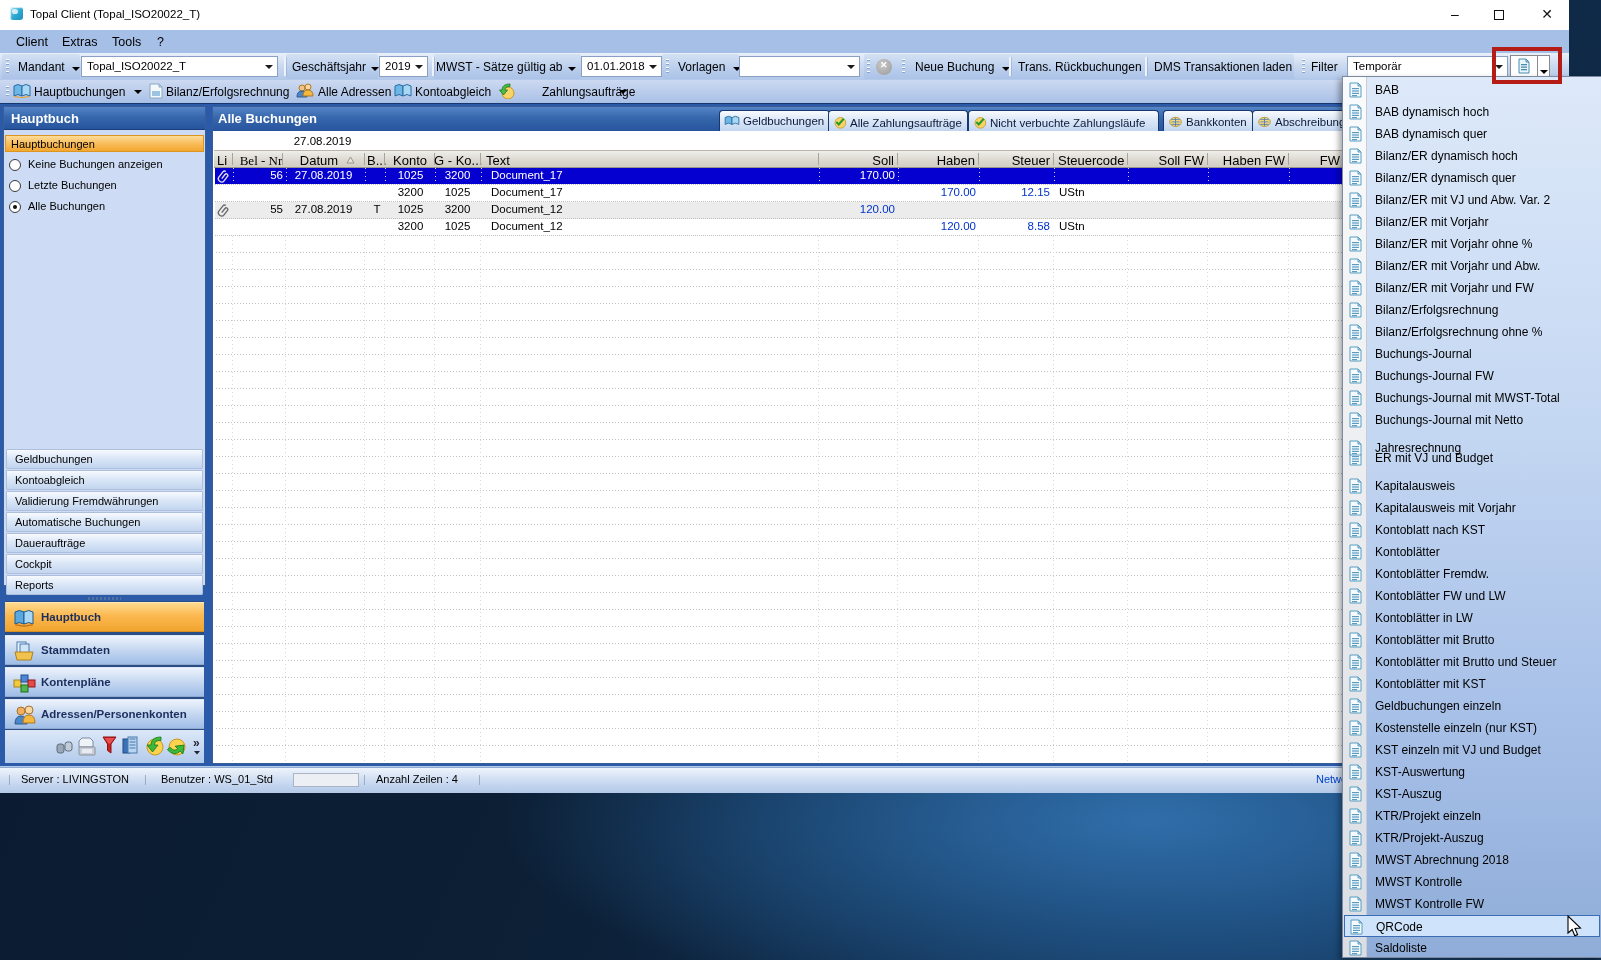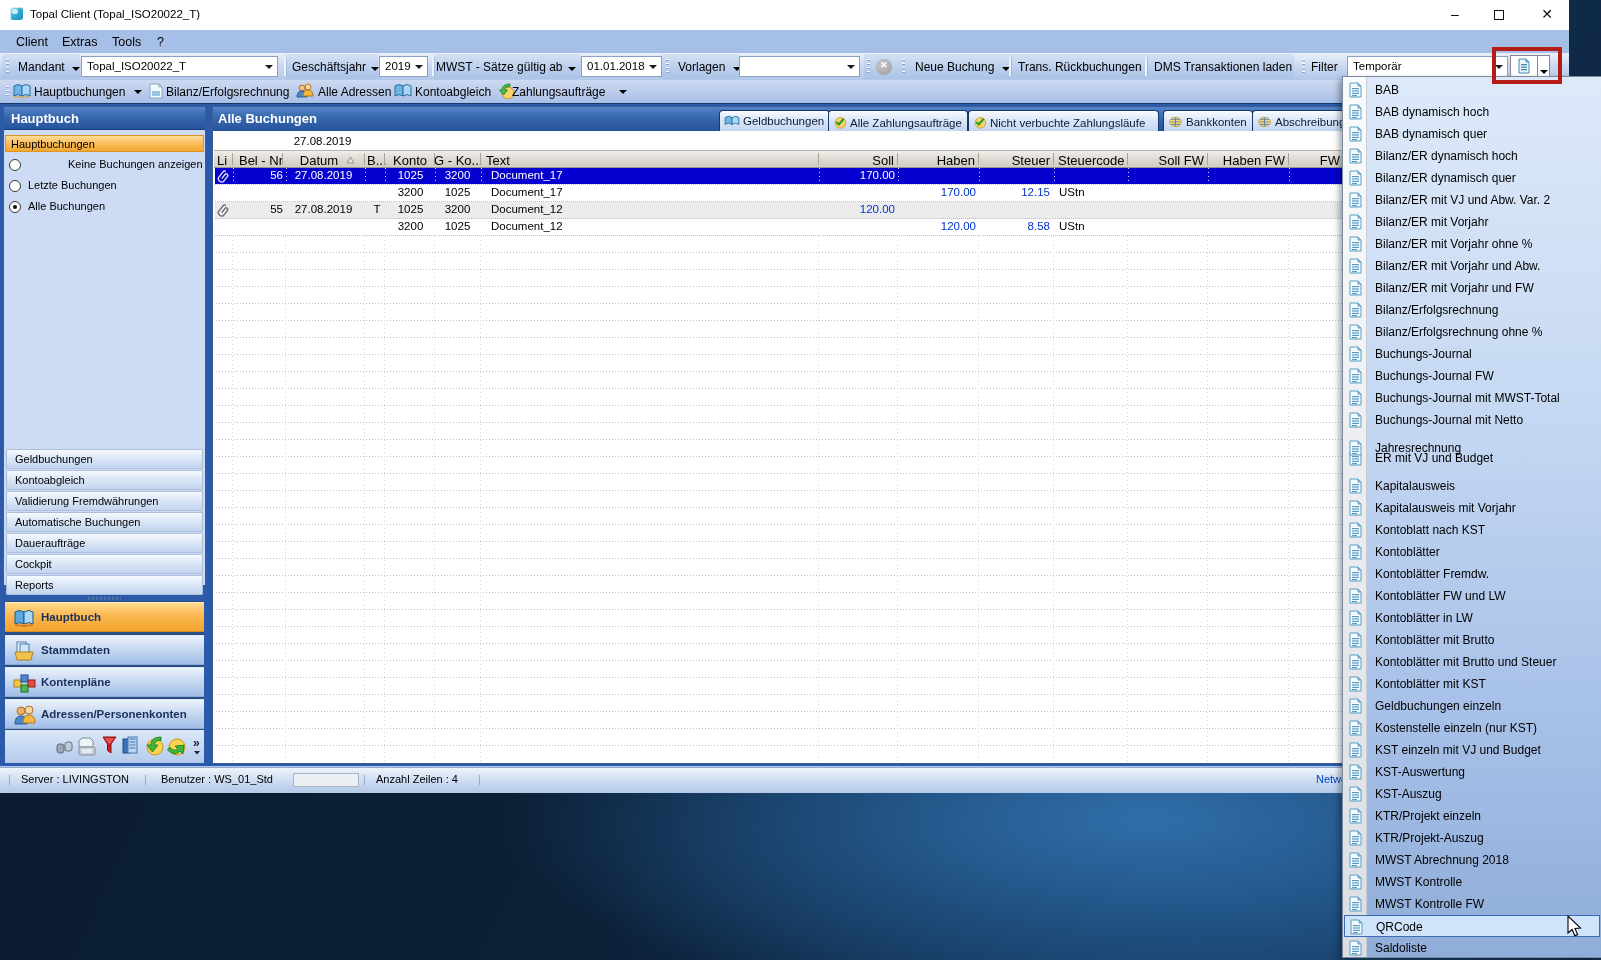--- a/index.html
+++ b/index.html
@@ -242,30 +242,30 @@
   <div class="tb2text" style="left:318px;">Alle Adressen</div>
   <svg class="t2icon" style="left:394px;" width="18" height="16" viewBox="0 0 18 16">
     <path d="M1 3 Q5 0 9 3 L9 13 Q5 10 1 13 Z" fill="#6db6e8" stroke="#2a6aa0" stroke-width="1"></path>
     <path d="M17 3 Q13 0 9 3 L9 13 Q13 10 17 13 Z" fill="#a8d8f4" stroke="#2a6aa0" stroke-width="1"></path>
   </svg>
   <div class="tb2text" style="left:415px;">Kontoabgleich</div>
   <svg class="t2icon" style="left:498px;" width="17" height="16" viewBox="0 0 17 16">
     <circle cx="10" cy="10" r="6" fill="#f8d468" stroke="#c89820"></circle>
     <path d="M12 1 C6 1 4 4 4 7 L1.5 7 L5.5 12 L9.5 7 L7 7 C7 4.5 8.5 3.5 12 3.5 Z" fill="#4cb94c" stroke="#1a7a1a" stroke-width="0.8"></path>
   </svg>
-  <div class="tb2text" style="left:512px;">Zahlungsaufträge</div>
+  <div class="tb2text" style="left:542px;">Zahlungsaufträge</div>
   <span class="arr" style="position:absolute; left:619px; top:10px;"></span>
 </div>
 <div id="content">
   <div id="leftpanel">
     <div class="panelhdr">Hauptbuch</div>
     <div style="position:absolute; left:1px; right:1px; top:28px; height:17px;
       background:linear-gradient(#fcdc9a,#f9bd5b 50%,#f3a72f); border:1px solid #dd9522; padding:2px 0 0 5px; font-size:11px;">Hauptbuchungen</div>
     <div class="radio" style="top:52px;"></div>
-      <div class="radlbl" style="top:51px;margin-left:40px;">Keine Buchungen anzeigen</div>
+      <div class="radlbl" style="top:51px;">Keine Buchungen anzeigen</div>
     <div class="radio" style="top:73px;"></div>
       <div class="radlbl" style="top:72px;">Letzte Buchungen</div>
     <div class="radio sel" style="top:94px;"></div>
       <div class="radlbl" style="top:93px;">Alle Buchungen</div>
     <div class="sideitem" style="top:342px;">Geldbuchungen</div>
     <div class="sideitem" style="top:363px;">Kontoabgleich</div>
     <div class="sideitem" style="top:384px;">Validierung Fremdwährungen</div>
     <div class="sideitem" style="top:405px;">Automatische Buchungen</div>
     <div class="sideitem" style="top:426px;">Daueraufträge</div>
     <div class="sideitem" style="top:447px;">Cockpit</div>
@@ -364,21 +364,21 @@
             <ellipse cx="9" cy="8" rx="7" ry="5.5" fill="#f4d880" stroke="#b09030"></ellipse>
             <path d="M4 5 h10 M4 8 h10 M4 11 h10 M9 3 v10" stroke="#4a7ab8" fill="none"></path>
           </svg><span>Abschreibungen</span></div>
     </div>
     <div id="filterrow">
       <span style="position:absolute; left:71px; width:75px; text-align:center; top:2px;">27.08.2019</span>
     </div>
     <div id="colhdr">
       <span class="hc" style="left:3px;">Li</span>
         <div class="hsep" style="left:18px;"></div>
-      <span class="hc" style="left:24px; width:46px; text-align:center;">Bel - Nr</span>
+      <span class="hc" style="left:24px; width:46px; text-align:center;font-family:Liberation Serif, serif;">Bel - Nr</span>
         <div class="hsep" style="left:68px;"></div>
       <span class="hc" style="left:72px; width:66px; text-align:center;">Datum</span>
       <svg style="position:absolute; left:132px; top:5px;" width="9" height="8" viewBox="0 0 9 8">
           <path d="M4.5 1 L8 7 L1 7 Z" fill="#e8e4dc" stroke="#9a968c"></path>
         </svg>
       <div class="hsep" style="left:150px;"></div>
       <span class="hc" style="left:153px;">B...</span>
         <div class="hsep" style="left:170px;"></div>
       <span class="hc" style="left:173px; width:46px; text-align:center;">Konto</span>
         <div class="hsep" style="left:220px;"></div>

